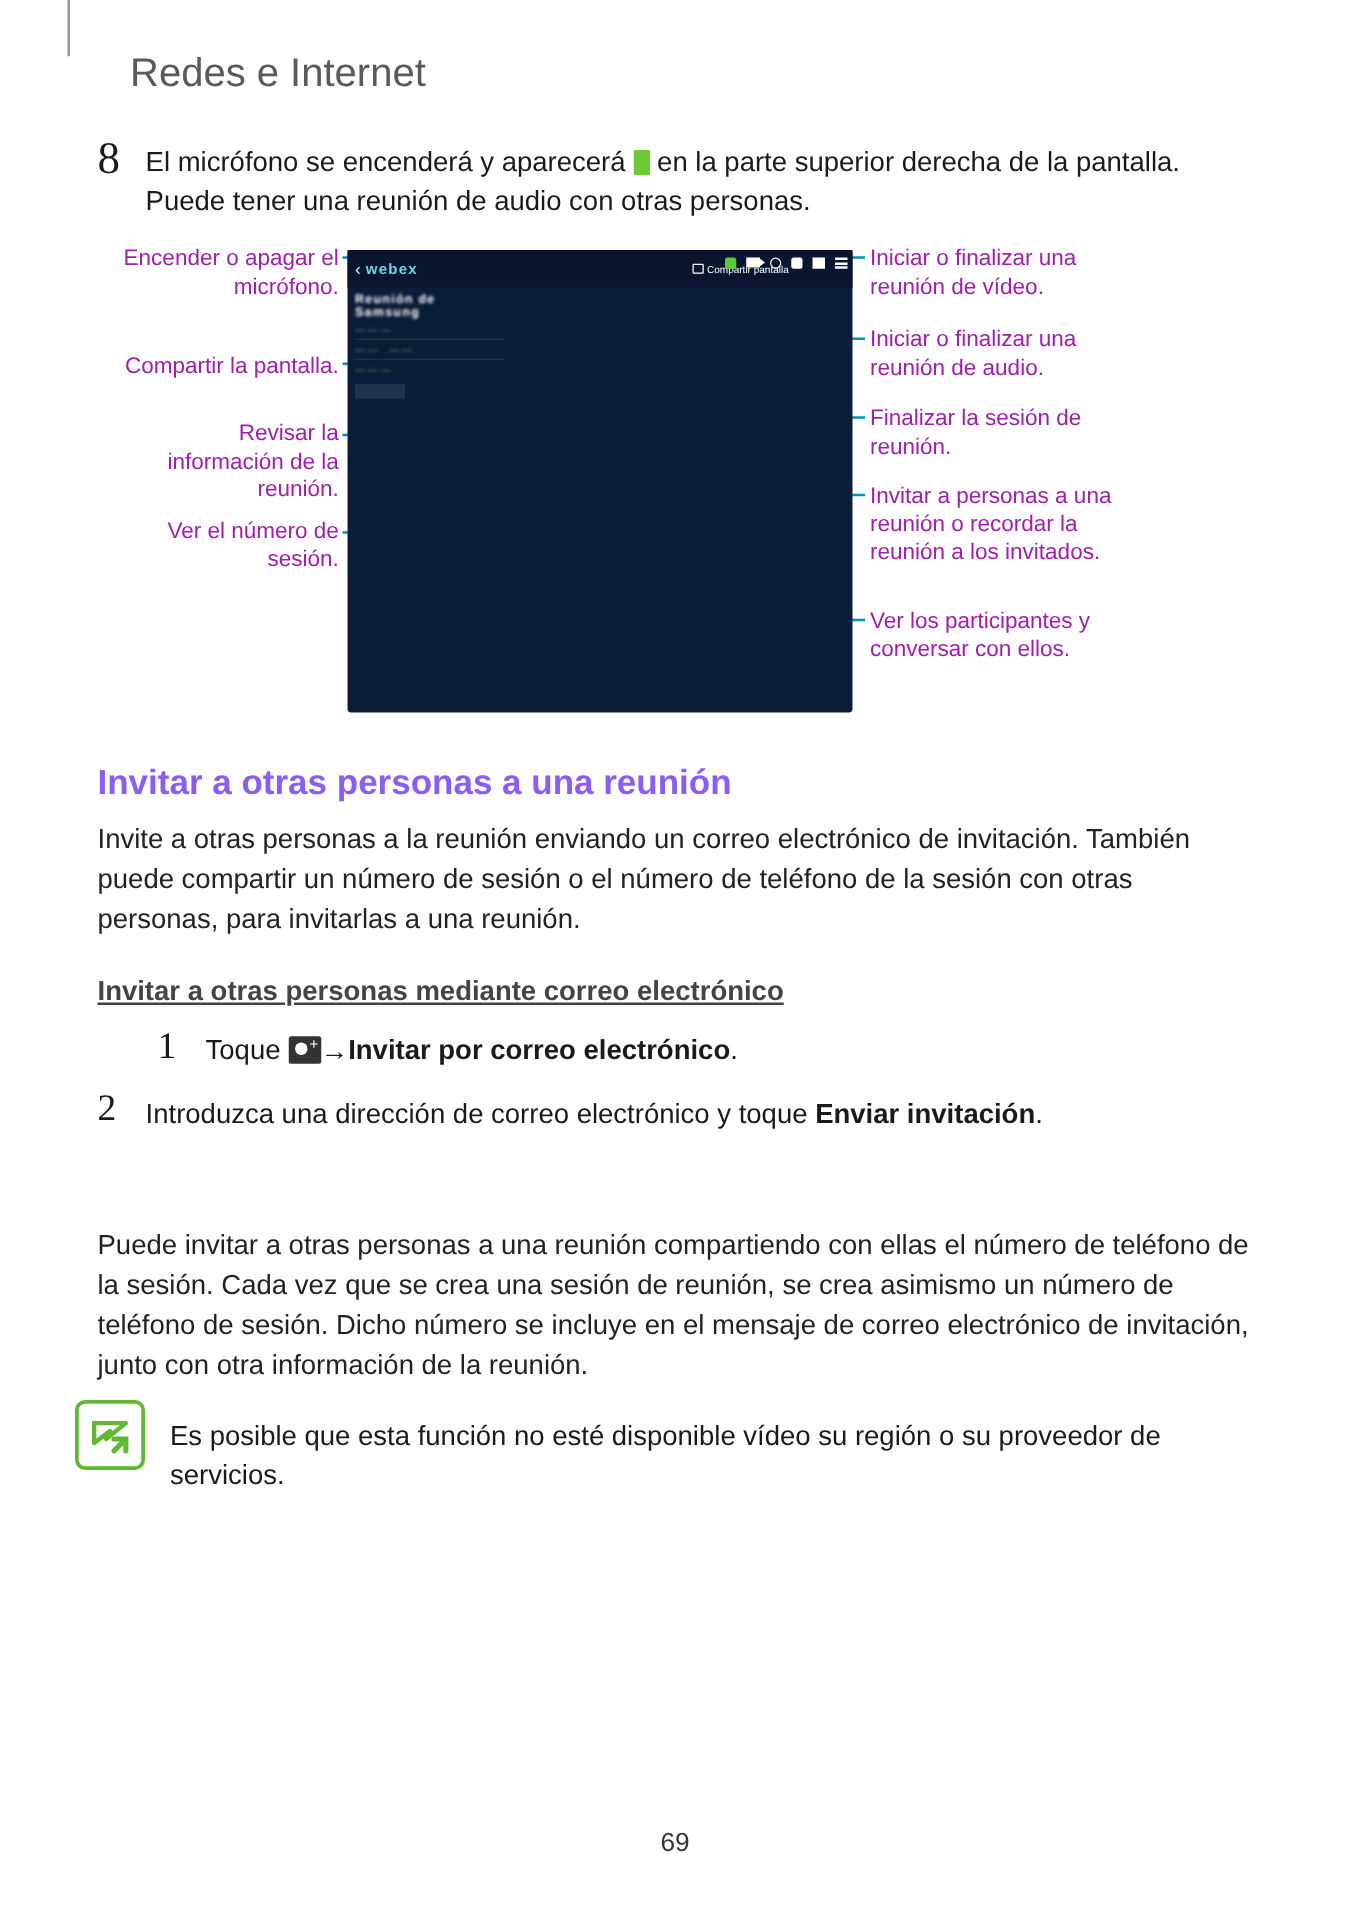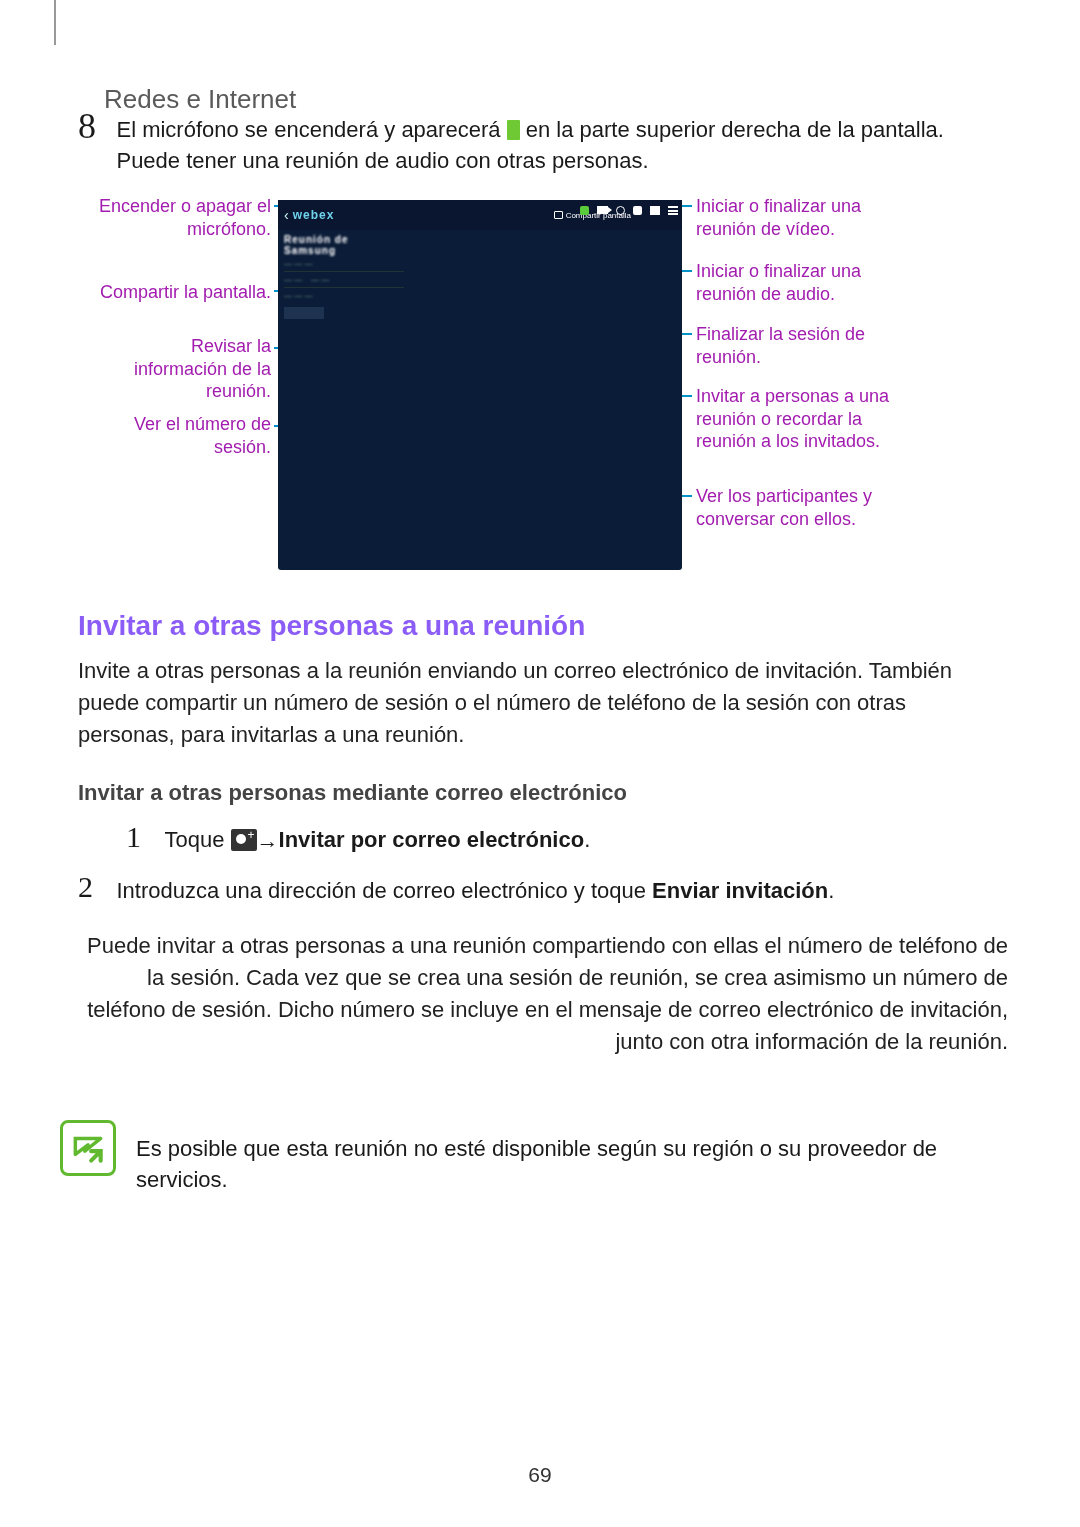--- a/index.html
+++ b/index.html
@@ -1,19 +1,19 @@
 <!DOCTYPE html>
 <html><head>
 <meta charset="utf-8">
 <style>
   * { box-sizing: border-box; margin: 0; padding: 0; }
   html, body { width: 1080px; height: 1527px; background: #fff; font-family: Arial, Helvetica, sans-serif; color: #1a1a1a; }
   .page { position: relative; width: 1080px; height: 1527px; padding: 30px 0 0 0; }
   .tab-border { position: absolute; left: 54px; top: 0; width: 2px; height: 45px; background: #999; }
-  .section-title { position: absolute; left: 104px; top: 40px; font-size: 26px; color: #5a5a5a; font-weight: 400; margin-top: 44px; }
+  .section-title { position: absolute; left: 104px; top: 40px; font-size: 32px; color: #5a5a5a; font-weight: 400; }
   .step-row { position: absolute; left: 78px; width: 912px; }
   .step-num { font-family: Georgia, 'Times New Roman', serif; font-size: 36px; font-weight: 400; display: inline-block; width: 34px; vertical-align: top; }
   .step-text { display: inline-block; width: 870px; vertical-align: top; font-size: 22px; line-height: 1.4; padding-top: 10px; }
   .step8 { top: 105px; }
   .inline-icon { display: inline-block; width: 13px; height: 20px; background: #6ec935; vertical-align: -3px; border-radius: 1px; }
   .figure-area { position: absolute; left: 96px; top: 195px; width: 900px; height: 385px; }
   .device-screen { position: absolute; left: 182px; top: 5px; width: 404px; height: 370px; background: #0b1c38; border-radius: 3px; }
   .statusbar { height: 30px; background: #0a1530; display: flex; align-items: center; padding: 0 6px; }
   .back-caret { color: #cfe; font-size: 14px; margin-right: 4px; }
   .brand { color: #6fd3eb; font-size: 12px; font-weight: bold; letter-spacing: 1px; }
@@ -37,35 +37,35 @@
   .callout { position: absolute; font-size: 18px; color: #a21caf; line-height: 1.25; }
   .callout.left { text-align: right; width: 175px; left: 0; }
   .callout.right { text-align: left; width: 210px; left: 600px; }
   .lead { position: absolute; border-top: 2px solid #0091c9; }
   .lead-v { position: absolute; border-left: 2px solid #0091c9; }
 
   .h2 { position: absolute; left: 78px; font-size: 28px; font-weight: 700; color: #8b5cf6; }
   .h2.invite { top: 610px; }
   .para { position: absolute; left: 78px; width: 930px; font-size: 22px; line-height: 1.45; color: #222; }
   .p1 { top: 655px; }
-  .h3 { position: absolute; left: 78px; font-size: 22px; font-weight: 700; color: #444; }
+  .h3 { position: absolute; left: 78px; font-size: 22px; font-weight: 700; color: #444; text-decoration: underline; }
   .h3.a { top: 780px; }
   .step1 { top: 820px; margin-left: 48px; }
   .step1 .step-num { font-size: 30px; }
   .step1 .step-text { padding-top: 5px; }
   .inv-icon { display:inline-block; width:26px; height:22px; background:#333; vertical-align:-4px; position:relative; border-radius:2px;}
   .inv-icon:before{content:""; position:absolute; left:5px; top:5px; width:10px; height:10px; border-radius:50%; background:#fff;}
   .inv-icon:after{content:"+"; position:absolute; right:2px; top:-2px; color:#fff; font-size:12px;}
   .arrow { display:inline-block; font-size:22px; vertical-align:-1px; }
   .bold { font-weight: 700; }
   .step2 { top: 870px; }
   .step2 .step-num { font-size: 30px; }
   .step2 .step-text { padding-top: 6px; }
   .h3.b { top: 935px; }
-  .p2 { top: 930px; text-align: right; }
+  .p2 { top: 980px; }
   .note-row { position: absolute; left: 60px; top: 1120px; width: 940px; display:flex; align-items:flex-start; gap: 20px;}
   .note-icon { width: 56px; height: 56px; border: 3px solid #60b92f; border-radius: 8px; display:flex; align-items:center; justify-content:center; flex: 0 0 56px;}
   .note-icon svg { width: 38px; height: 38px; }
   .note-text { font-size: 22px; line-height: 1.4; padding-top: 14px; }
   .page-num { position: absolute; left: 0; right: 0; bottom: 40px; text-align: center; font-size: 21px; color: #333; }
 </style>
 </head>
 <body>
 
 <div class="page">
@@ -159,17 +159,17 @@
 
   <div class="para p2">Puede invitar a otras personas a una reunión compartiendo con ellas el número de teléfono de la sesión. Cada vez que se crea una sesión de reunión, se crea asimismo un número de teléfono de sesión. Dicho número se incluye en el mensaje de correo electrónico de invitación, junto con otra información de la reunión.</div>
 
   <div class="note-row">
     <div class="note-icon">
       <svg viewBox="0 0 24 24" fill="none" stroke="#60b92f" stroke-width="2.2" stroke-linecap="round">
         <path d="M4 16 L4 6 L20 6 M4 16 L12 10 M20 6 L10 14"></path>
         <path d="M14 20 L20 14 M20 20 L20 14 L14 14" stroke-width="2.6"></path>
       </svg>
     </div>
-    <div class="note-text">Es posible que esta reunión no esté disponible según su región o su proveedor de servicios.</div>
+    <div class="note-text">Es posible que esta función no esté disponible vídeo su región o su proveedor de servicios.</div>
   </div>
 
   <div class="page-num">69</div>
 </div>
 
 </body></html>

